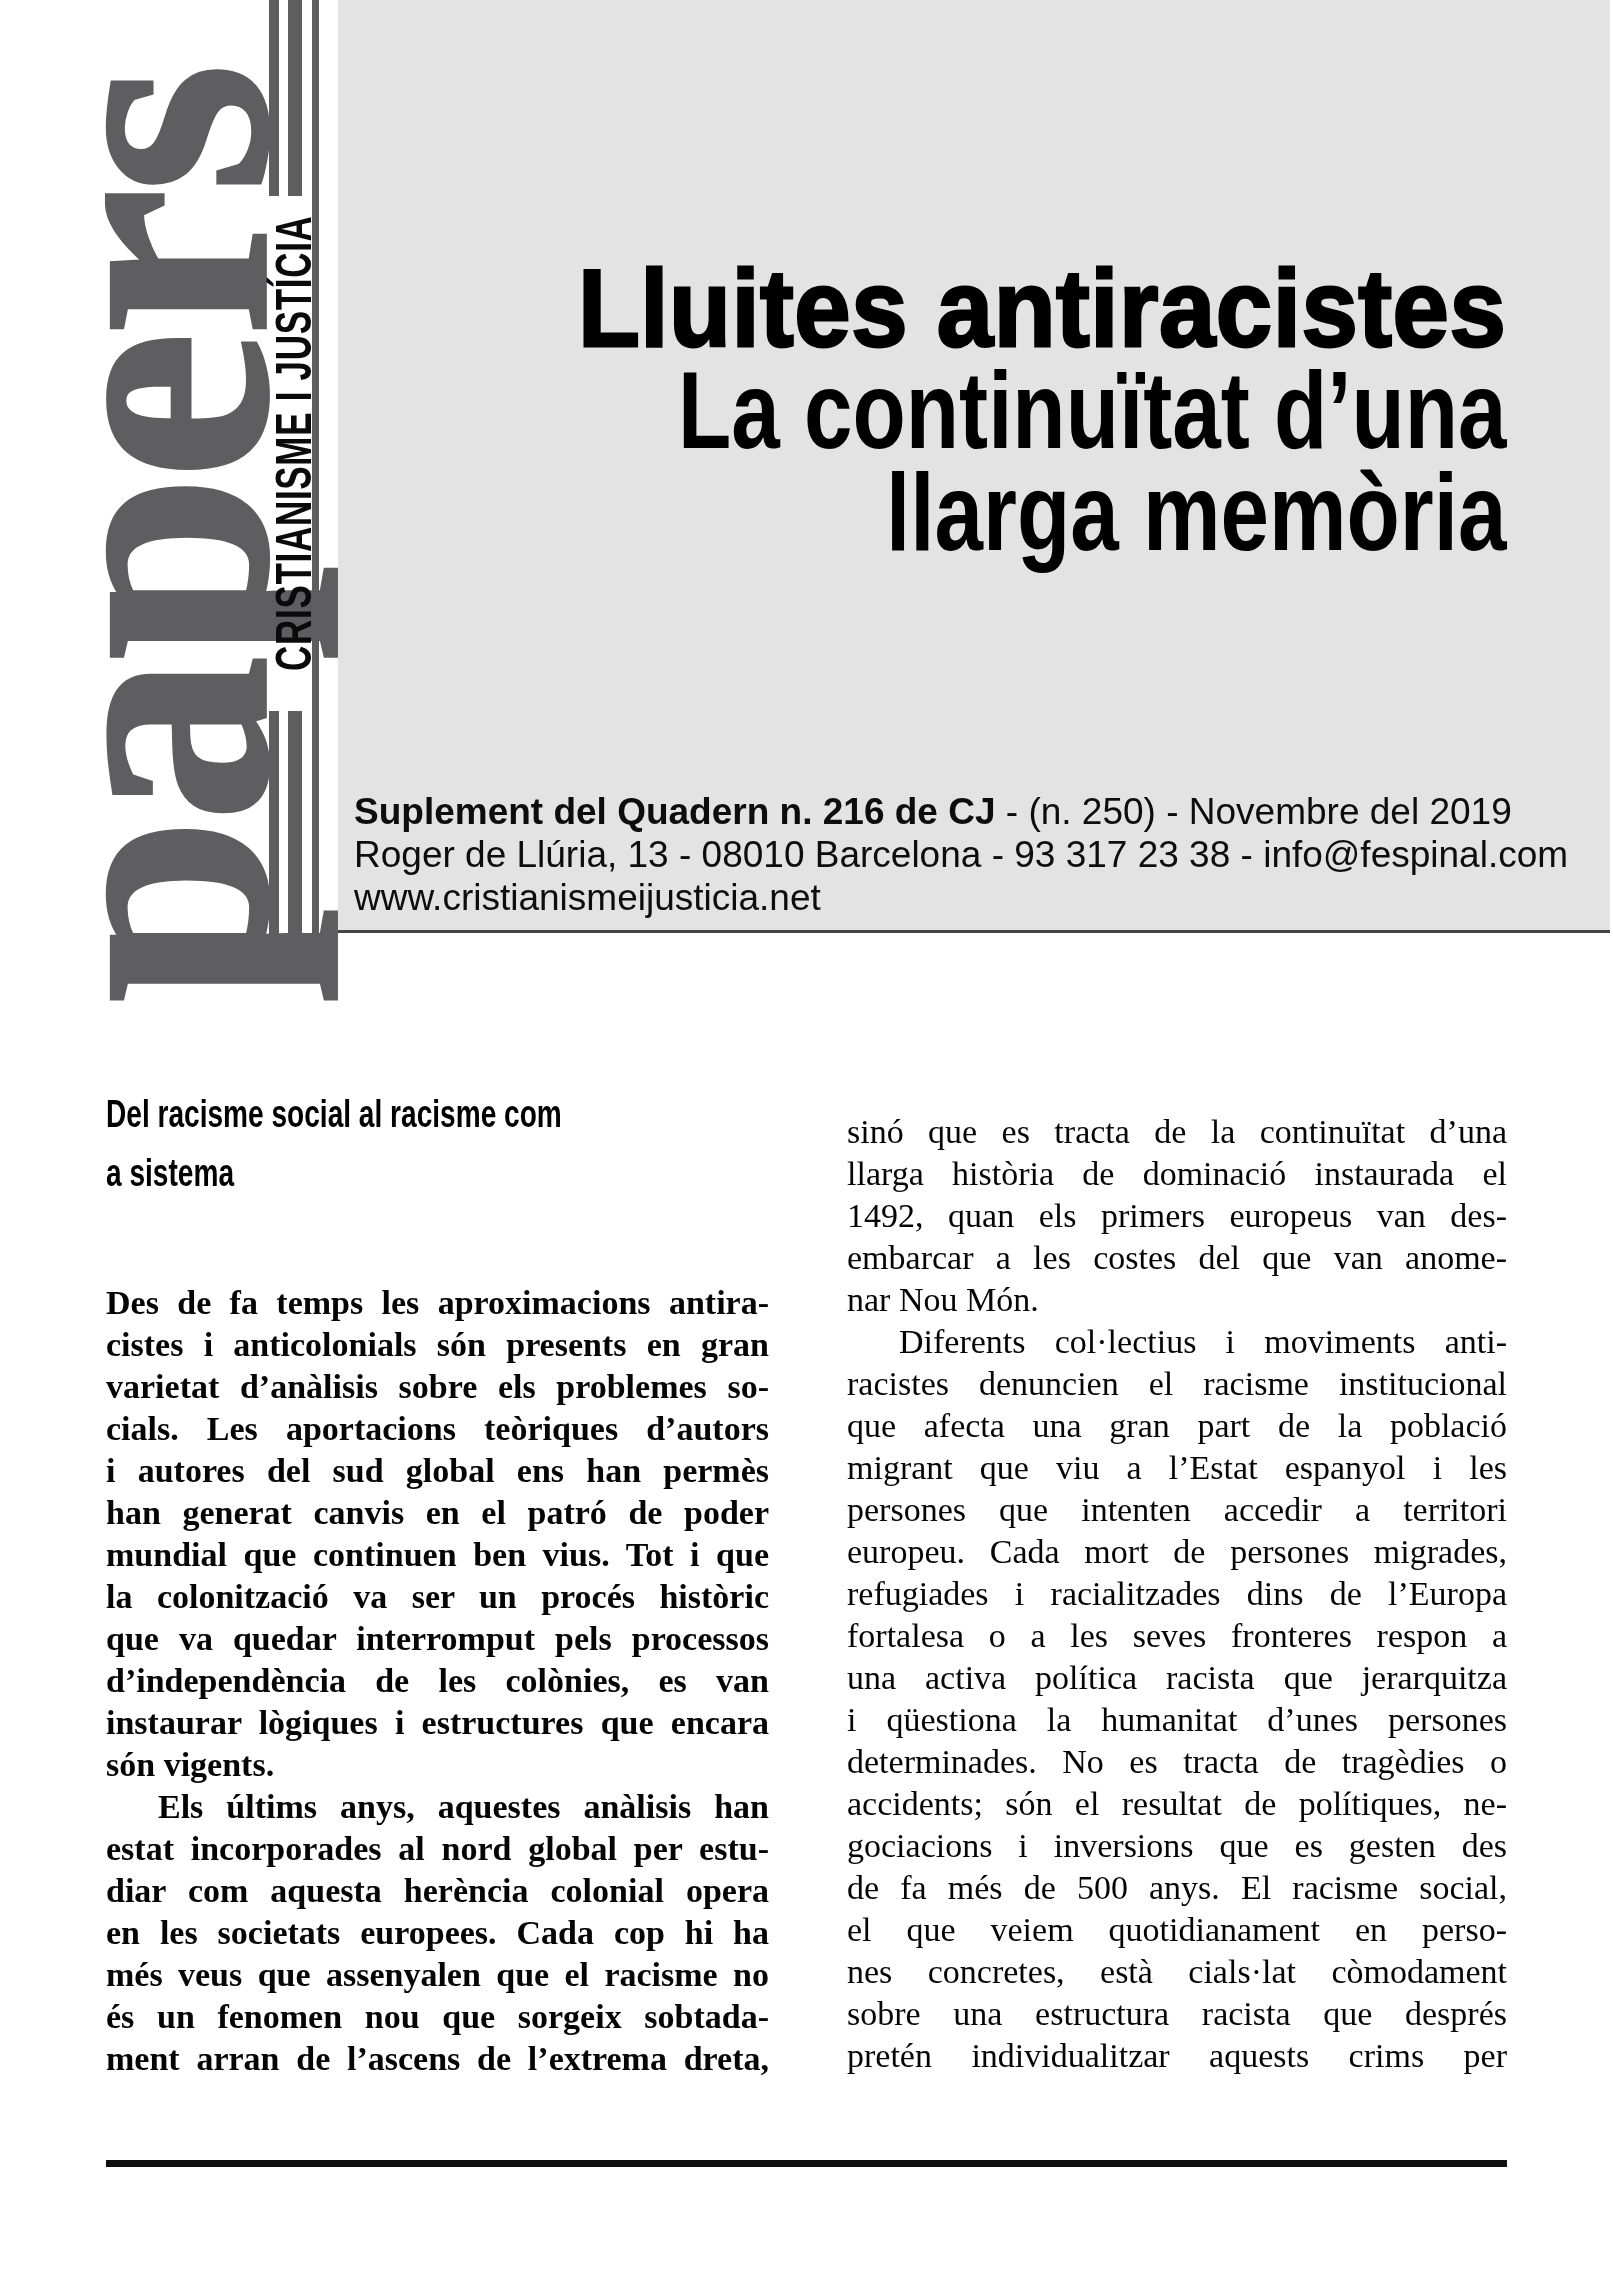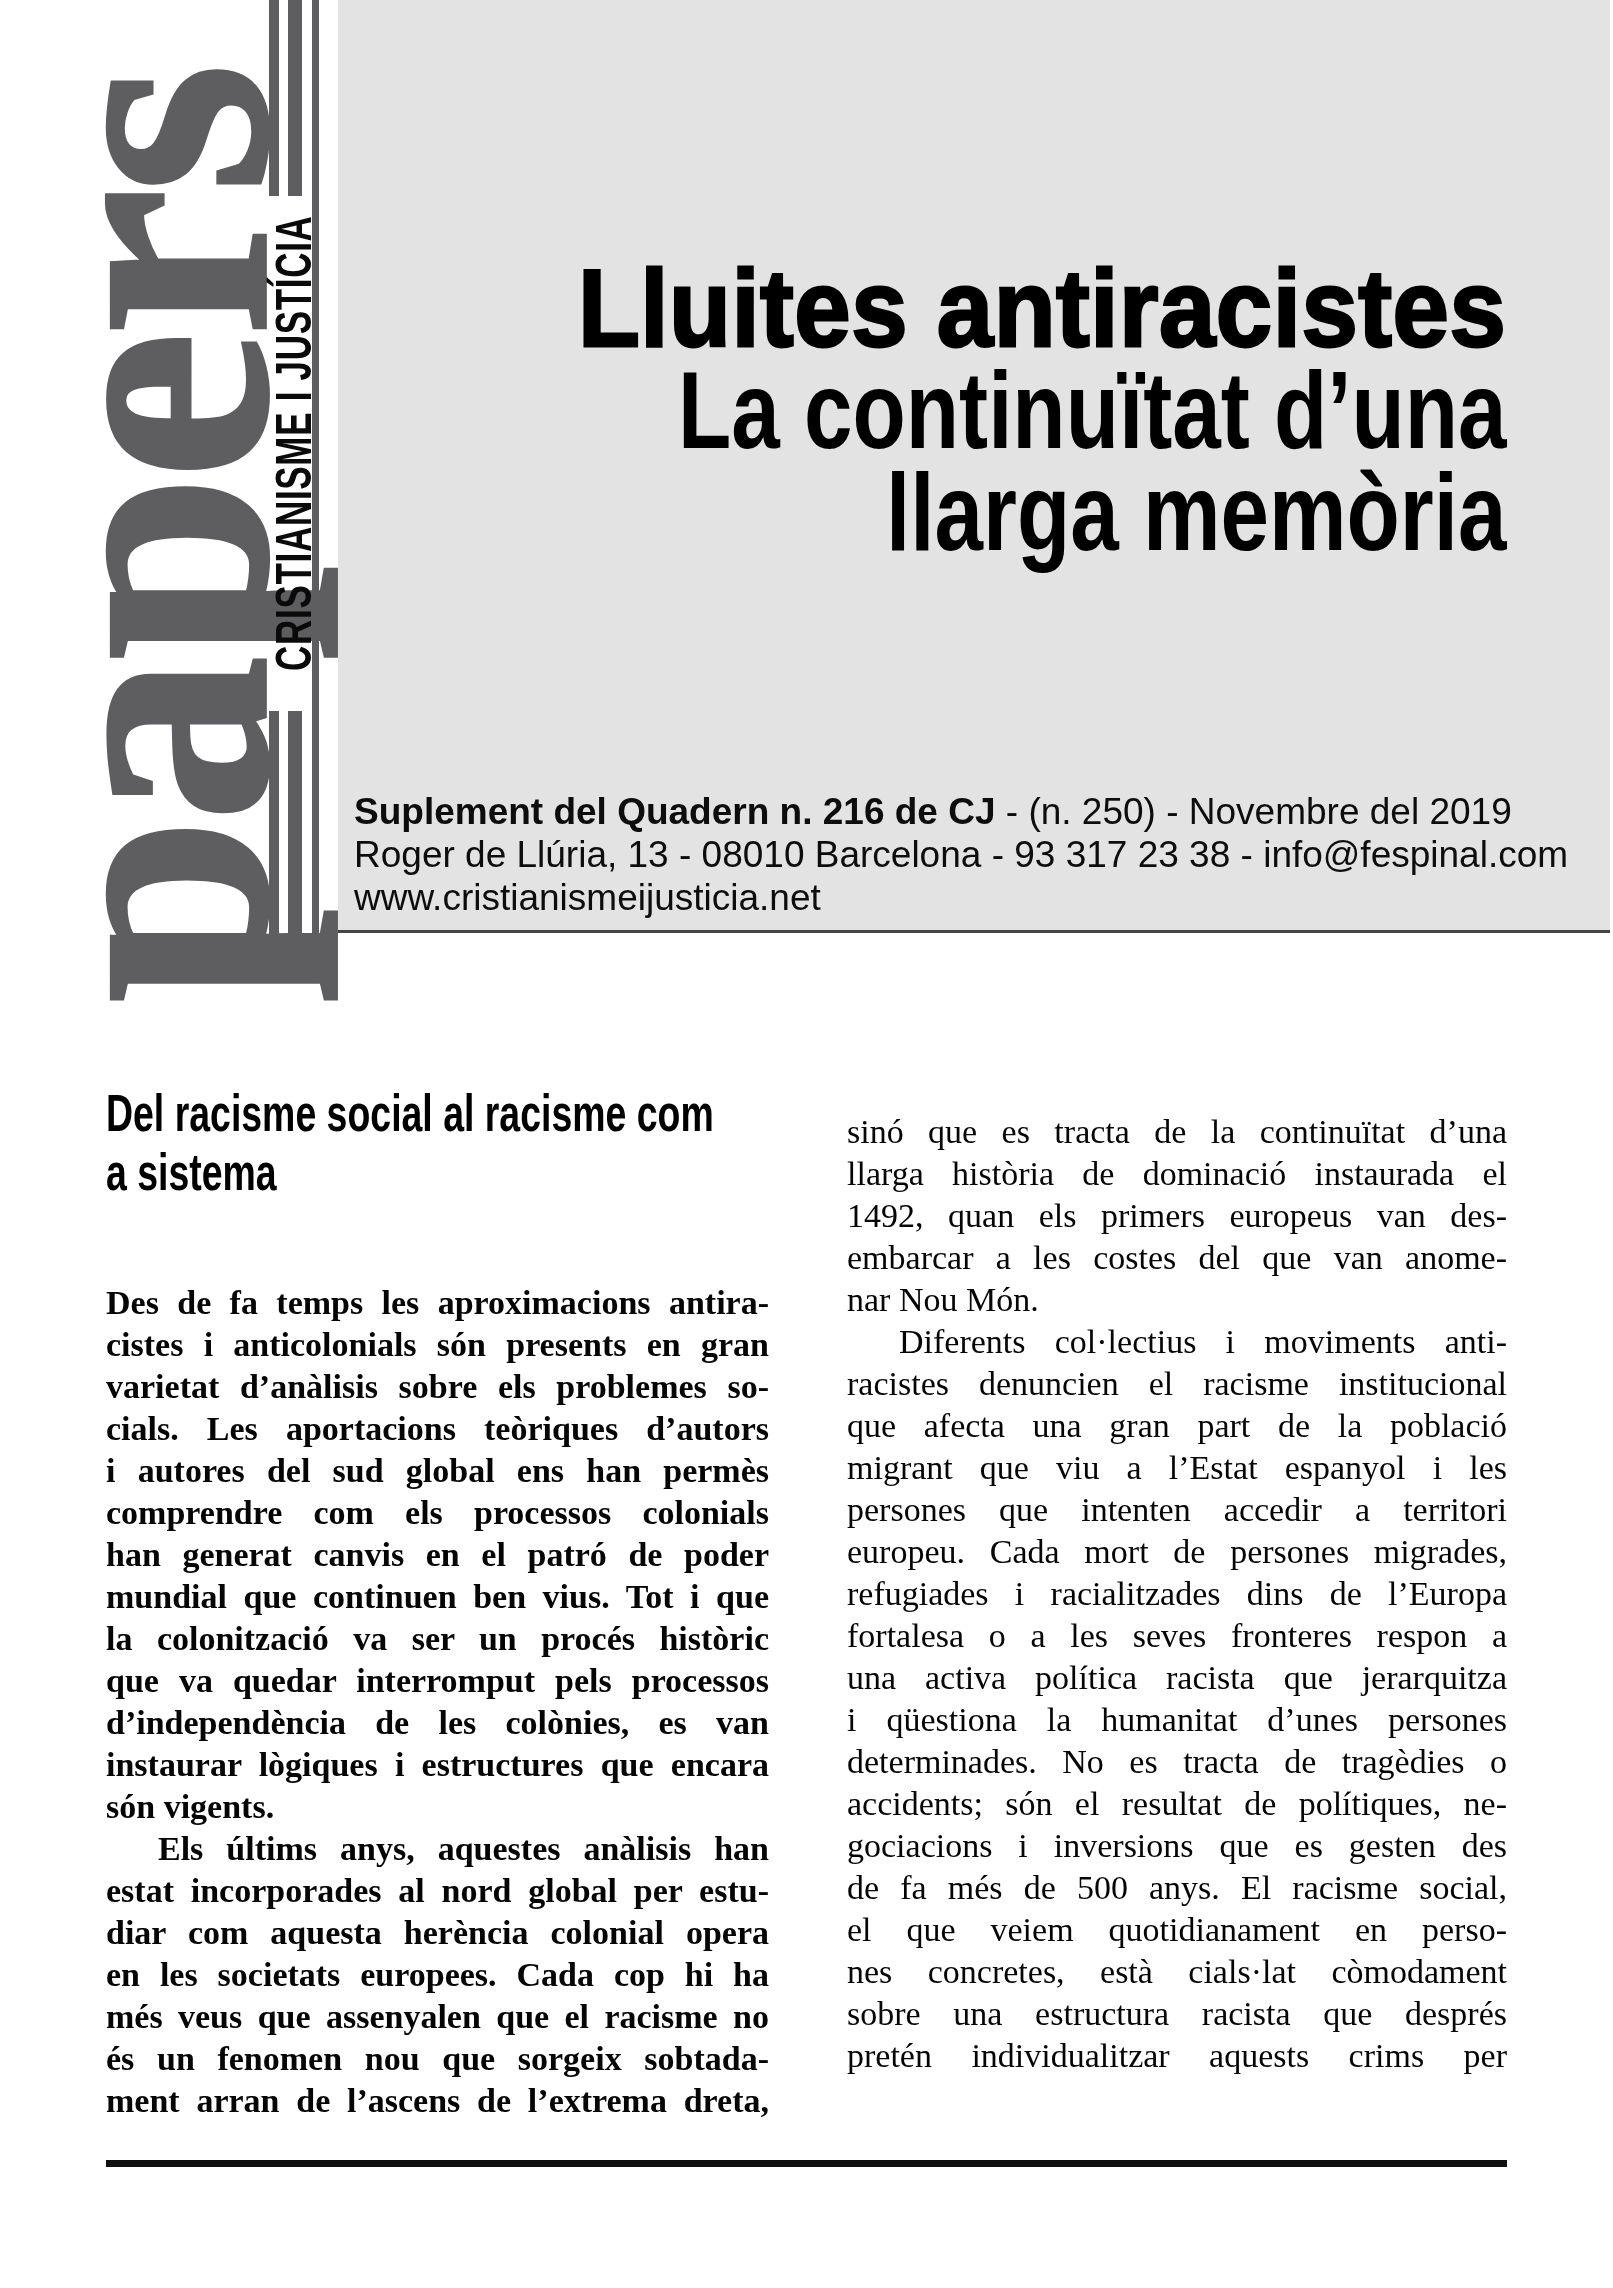--- a/index.html
+++ b/index.html
@@ -41,21 +41,21 @@
   .title-line  { height:102px; line-height:102px; font-size:109px; font-weight:bold; white-space:nowrap; }
   .title-line .cond  { display:inline-block; transform:scaleX(0.80); transform-origin:100% 50%; }
   .title-line .cond.heavy { transform:scaleX(0.93); -webkit-text-stroke:2.8px #000; letter-spacing:0.005em; }
 
   
   .pubinfo { position:absolute; left:354px; top:790px; font-size:37px; line-height:43px; color:#0d0d0d; }
   .pubinfo .b { font-weight:bold;text-align:right; }
 
   
   .heading { position:absolute; left:106px; top:1084px; }
-  .hline   { height:59px; line-height:59px; font-size:52px; font-weight:bold; white-space:nowrap; }
+  .hline   { height:59px; line-height:59px; font-size:39px; font-weight:bold; white-space:nowrap; }
   .hline .cond-h { display:inline-block; transform:scaleX(0.72); transform-origin:0 50%; }
 
   .col {
     position:absolute; font-family:"Liberation Serif","DejaVu Serif",serif;
     font-size:34px; line-height:42px; color:#050505;
   }
   .col1 { left:106px; top:1282px; width:663px;font-weight:bold; }
   .col2 { left:847px; top:1111px; width:660px; }
   .line { text-align:justify; text-align-last:justify; }
   .line.end    { text-align-last:left; }
@@ -100,21 +100,20 @@
   <div class="heading" id="heading">
       <div class="hline"><span class="cond-h">Del racisme social al racisme com</span></div>
       <div class="hline"><span class="cond-h">a sistema</span></div>
     </div>
   <div class="col col1" id="col1">
       <div class="line">Des de fa temps les aproximacions antira-</div>
       <div class="line">cistes i anticolonials són presents en gran</div>
       <div class="line">varietat d’anàlisis sobre els problemes so-</div>
       <div class="line">cials. Les aportacions teòriques d’autors</div>
       <div class="line">i autores del sud global ens han permès</div>
-      <div class="line">comprendre com els processos colonials</div>
       <div class="line">han generat canvis en el patró de poder</div>
       <div class="line">mundial que continuen ben vius. Tot i que</div>
       <div class="line">la colonització va ser un procés històric</div>
       <div class="line">que va quedar interromput pels processos</div>
       <div class="line">d’independència de les colònies, es van</div>
       <div class="line">instaurar lògiques i estructures que encara</div>
       <div class="line end">són vigents.</div>
       <div class="line indent">Els últims anys, aquestes anàlisis han</div>
       <div class="line">estat incorporades al nord global per estu-</div>
       <div class="line">diar com aquesta herència colonial opera</div>

